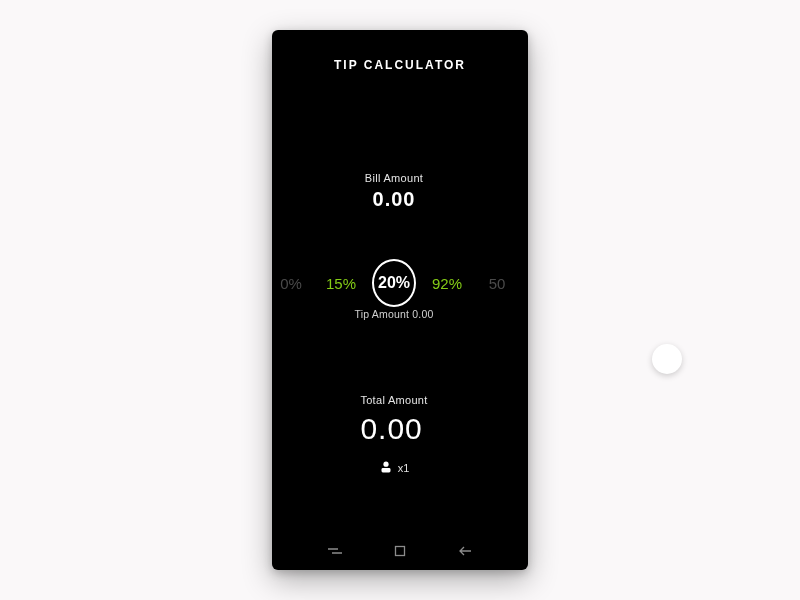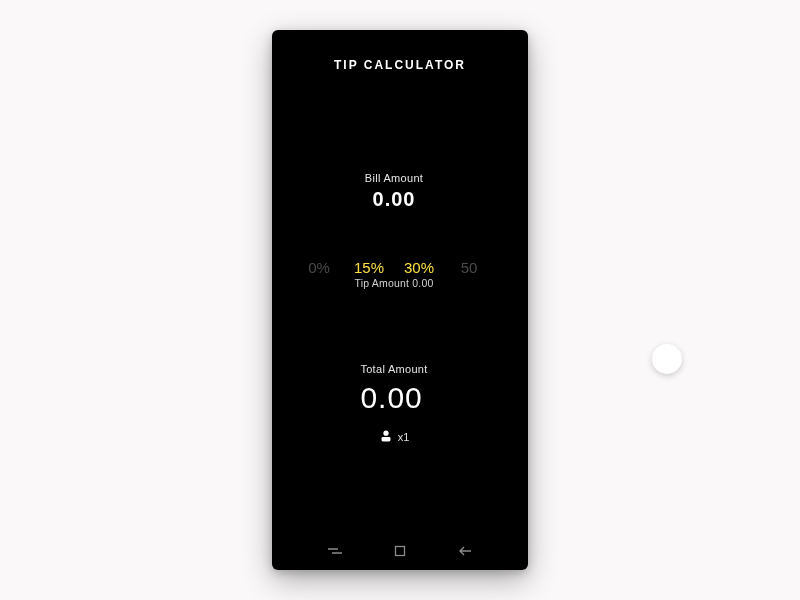--- a/index.html
+++ b/index.html
@@ -58,21 +58,21 @@
       display: flex;
       align-items: center;
       justify-content: center;
       gap: 12px;
       margin-top: 48px;
       width: 100%;
       position: relative;
     }
     .tip-option {
       font-size: 15px;
-      color: #fde047;
+      color: #84cc16;
       min-width: 38px;
       text-align: center;
     }
     .tip-option.edge { color: #4a4a4a; }
     .tip-option.selected {
       width: 48px;
       height: 48px;
       border: 2px solid #fff;
       border-radius: 50%;
       display: flex;
@@ -126,21 +126,22 @@
 
   <div class="content">
     <div class="bill-block">
       <div class="label">Bill Amount</div>
       <div class="bill-value">0.00</div>
     </div>
 
     <div class="tip-picker">
       <div class="tip-option edge">0%</div>
       <div class="tip-option">15%</div>
-      <div class="tip-option">30%</div>
+      <div class="tip-option selected">20%</div>
+      <div class="tip-option">92%</div>
       <div class="tip-option edge">50</div>
     </div>
     <div class="tip-amount">Tip Amount 0.00</div>
 
     <div class="total-block">
       <div class="label">Total Amount</div>
       <div class="total-value">0.00</div>
     </div>
 
     <div class="people">

